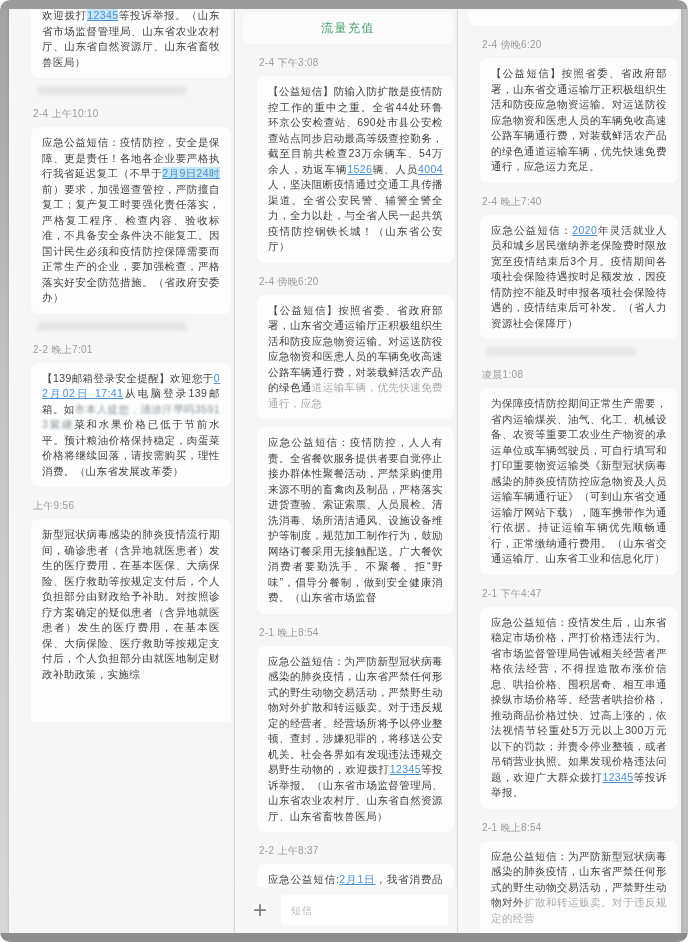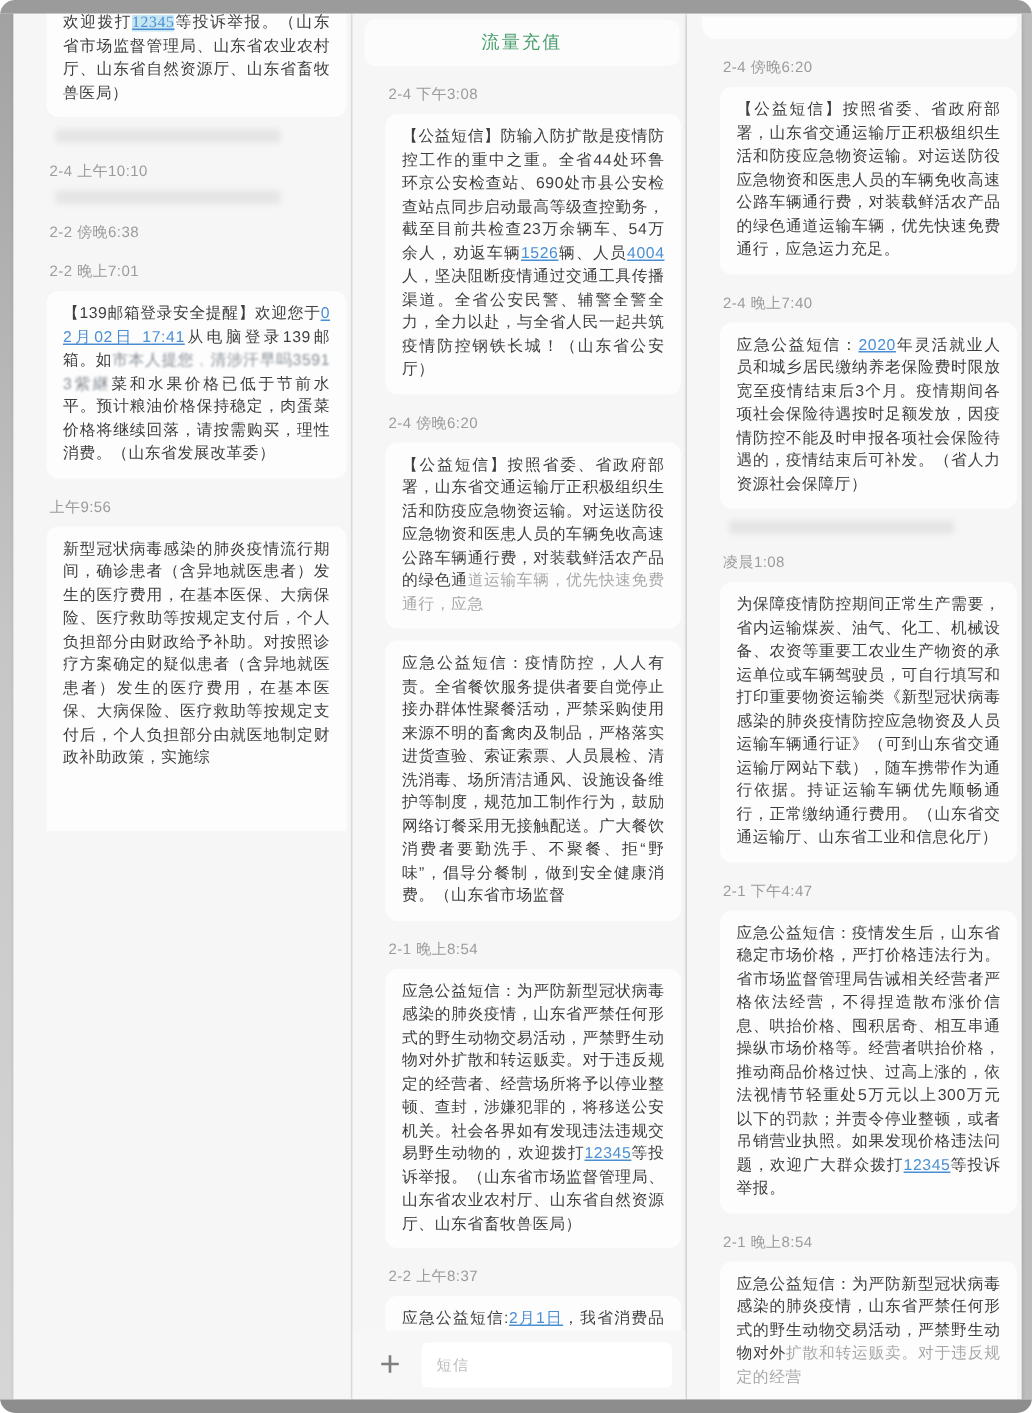--- a/index.html
+++ b/index.html
@@ -18,21 +18,21 @@
   #col-left{left:9px;width:225px;}
   #col-mid{left:235px;width:222px;}
   #col-right{left:458px;width:223px;}
 
   .time{font-size:10px;color:#9b9b9b;margin:12px 0 6px 24px;letter-spacing:.3px;}
   .bubble{
     background:#fdfdfd;border-radius:8px;margin:0 3px 8px 22px;padding:8px 11px;
     font-size:10.5px;line-height:15.5px;color:#3f3f3f;
     word-break:break-all;text-align:justify;letter-spacing:.4px;
   }
-  .cut-top{margin-top:-9px;border-top-left-radius:0;border-top-right-radius:0;font-family:Liberation Serif, serif;}
+  .cut-top{margin-top:-9px;border-top-left-radius:0;border-top-right-radius:0;}
   .cut-bottom{border-bottom-left-radius:0;border-bottom-right-radius:0;padding-bottom:40px;margin-bottom:-40px;}
   .link{color:var(--link,#4a8fd3);text-decoration:underline;}
   .link.hl{background:var(--hl,#c7e6f4);}
   .garbled{filter:blur(.8px);opacity:.8;color:#69747e;}
   .faded{opacity:.45;}
   .stub{background:#fdfdfd;border-radius:0 0 9px 9px;height:15px;margin:2px 3px 0 10px;}
   .smudge{height:9px;width:150px;background:#bdbdbd;opacity:.3;filter:blur(2px);
     margin:2px 0 2px 28px;border-radius:2px;}
   .service-card{background:#fcfcfc;border-radius:7px;margin:4px 4px 8px 8px;height:31px;
     display:flex;align-items:center;justify-content:center;}
@@ -51,22 +51,22 @@
 
 <div id="frame">
   <div class="bar-top"></div>
   <div class="edge-left"></div>
   <div class="edge-right"></div>
 
   <div class="col" id="col-left">
       <div class="bubble cut-top">欢迎拨打<span class="link hl">12345</span>等投诉举报。（山东省市场监督管理局、山东省农业农村厅、山东省自然资源厅、山东省畜牧兽医局）</div>
       <div class="smudge"></div>
       <div class="time">2-4 上午10:10</div>
+      <div class="bubble">应急公益短信：疫情防控，安全是保障、更是责任！各地各企业要严格执行我省延迟复工（不早于<span class="link hl">2月9日24时</span>前）要求，加强巡查管控，严防擅自复工；复产复工时要强化责任落实，严格复工程序、检查内容、验收标准，不具备安全条件决不能复工。因国计民生必须和疫情防控保障需要而正常生产的企业，要加强检查，严格落实好安全防范措施。（省政府安委办）</div>
       <div class="smudge"></div>
-      <div class="time">2-2 傍晚6:38</div>
       <div class="time">2-2 晚上7:01</div>
       <div class="bubble">【139邮箱登录安全提醒】欢迎您于<span class="link">02月02日 17:41</span>从电脑登录139邮箱。如<span class="garbled">市本人提您﹐清涉汗早吗35913紫継</span>菜和水果价格已低于节前水平。预计粮油价格保持稳定，肉蛋菜价格将继续回落，请按需购买，理性消费。（山东省发展改革委）</div>
       <div class="time">上午9:56</div>
       <div class="bubble cut-bottom">新型冠状病毒感染的肺炎疫情流行期间，确诊患者（含异地就医患者）发生的医疗费用，在基本医保、大病保险、医疗救助等按规定支付后，个人负担部分由财政给予补助。对按照诊疗方案确定的疑似患者（含异地就医患者）发生的医疗费用，在基本医保、大病保险、医疗救助等按规定支付后，个人负担部分由就医地制定财政补助政策，实施综</div>
     </div>
 
   <div class="col" id="col-mid">
   <div class="service-card">
         <span>流量充值</span>
       </div>

